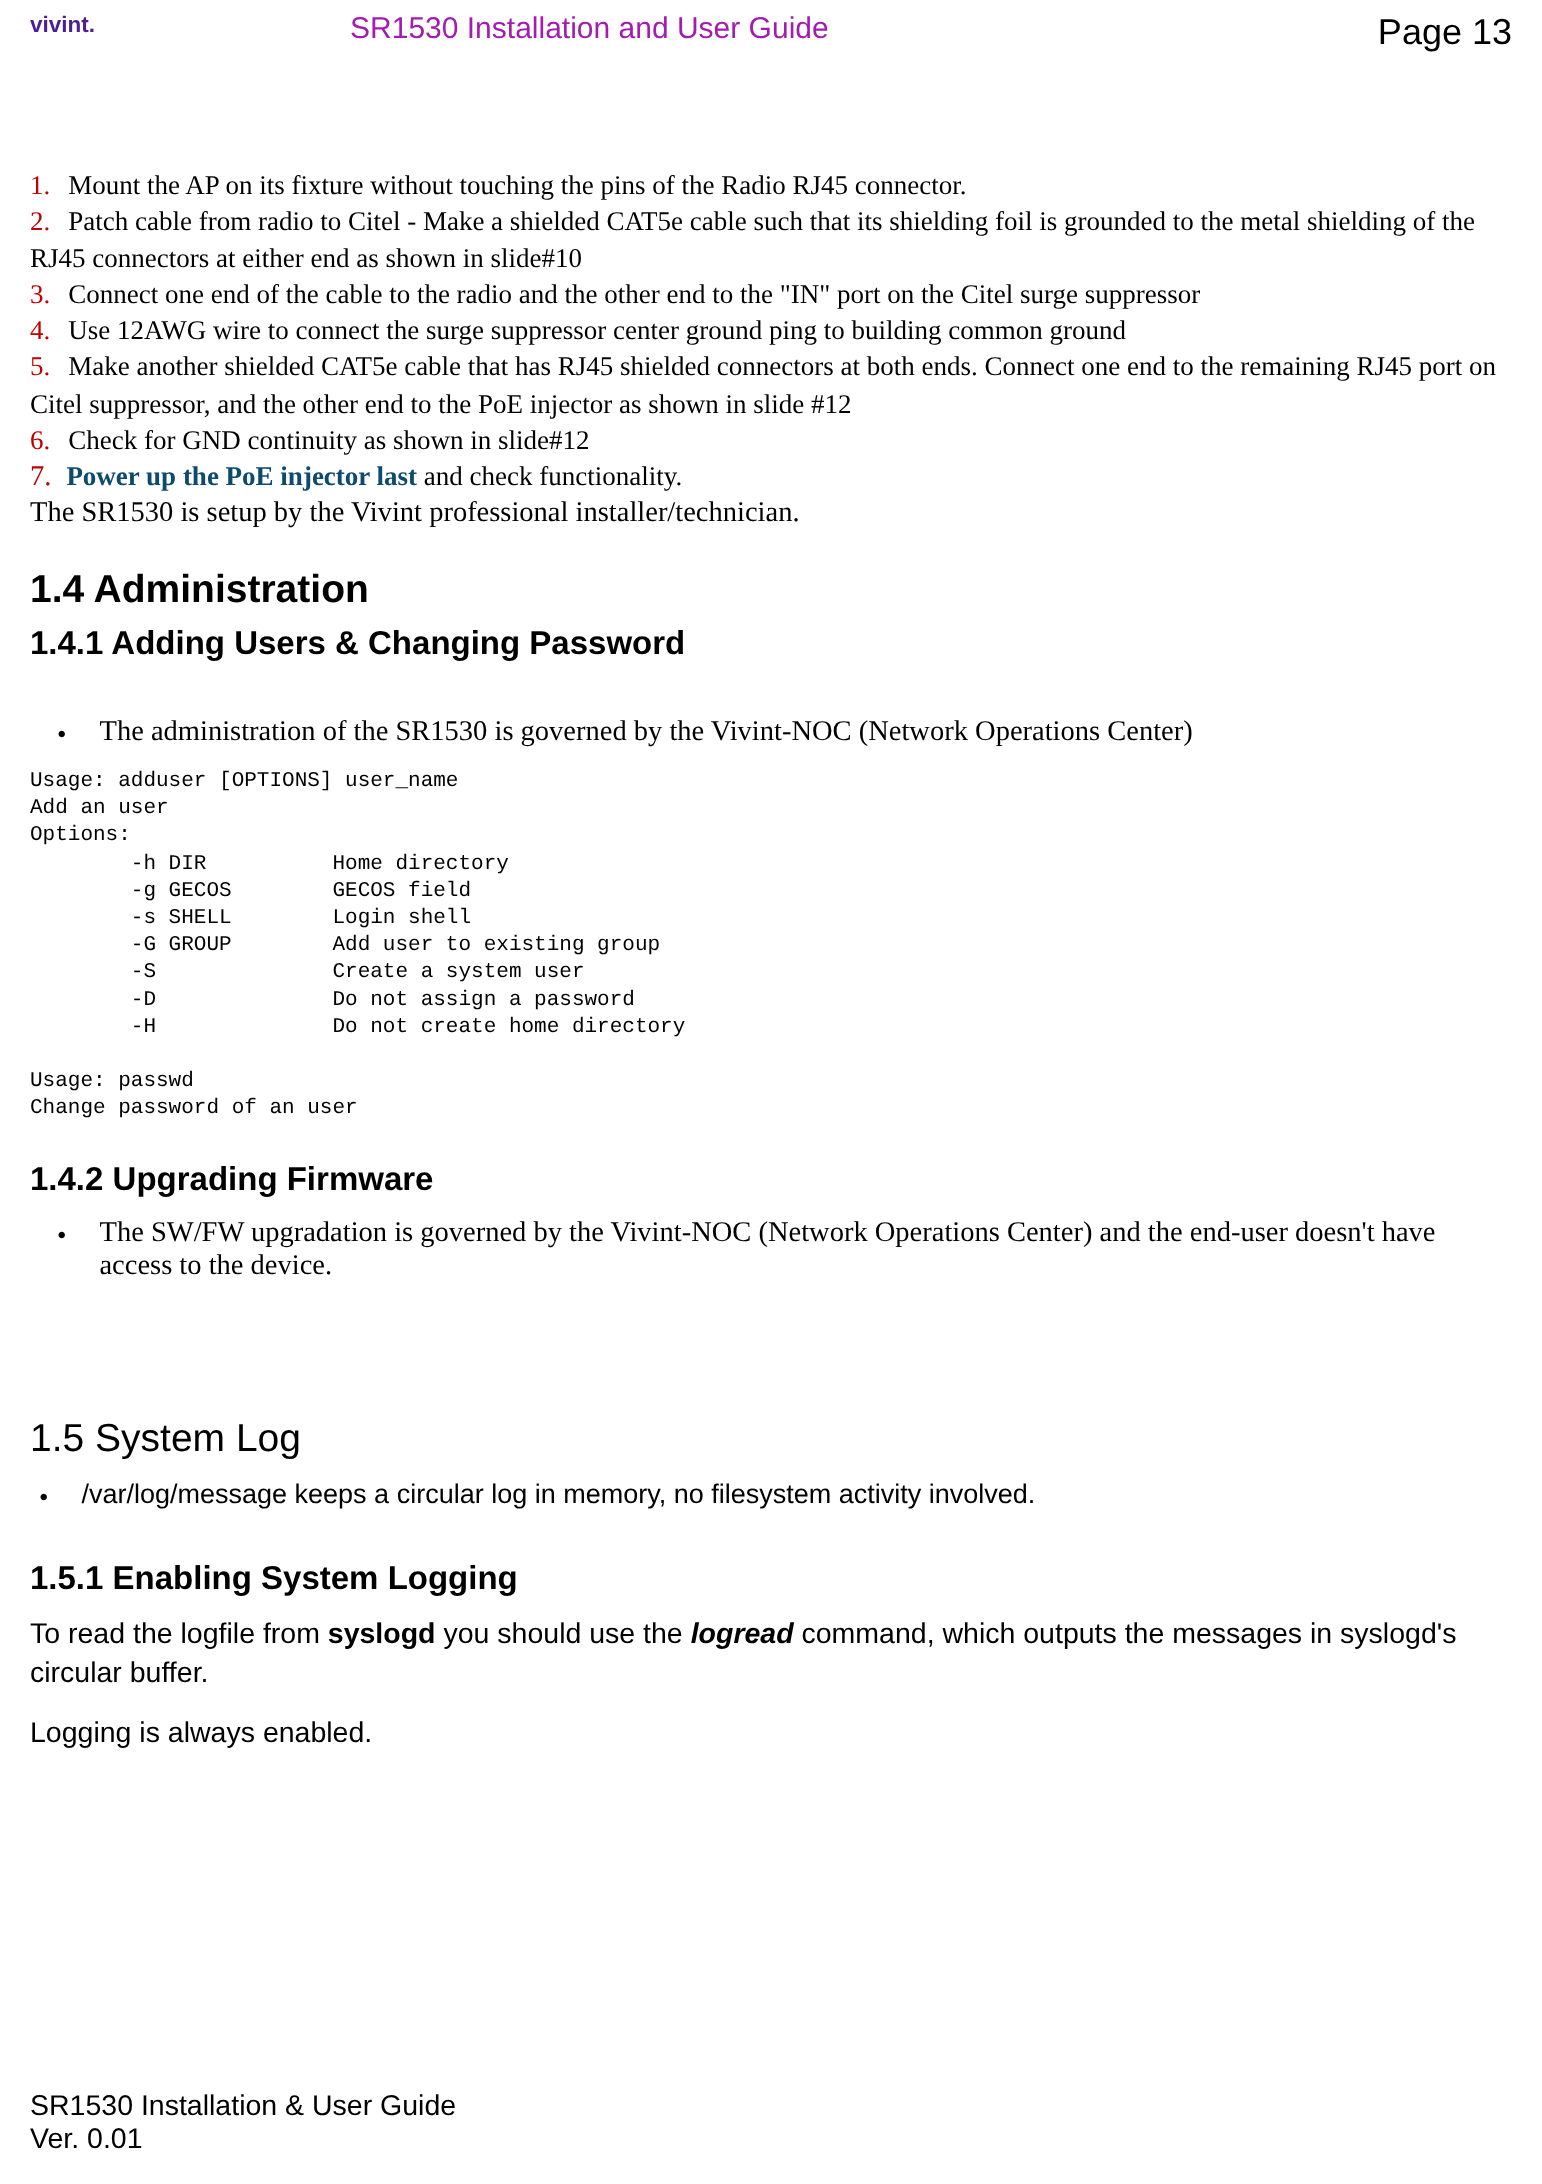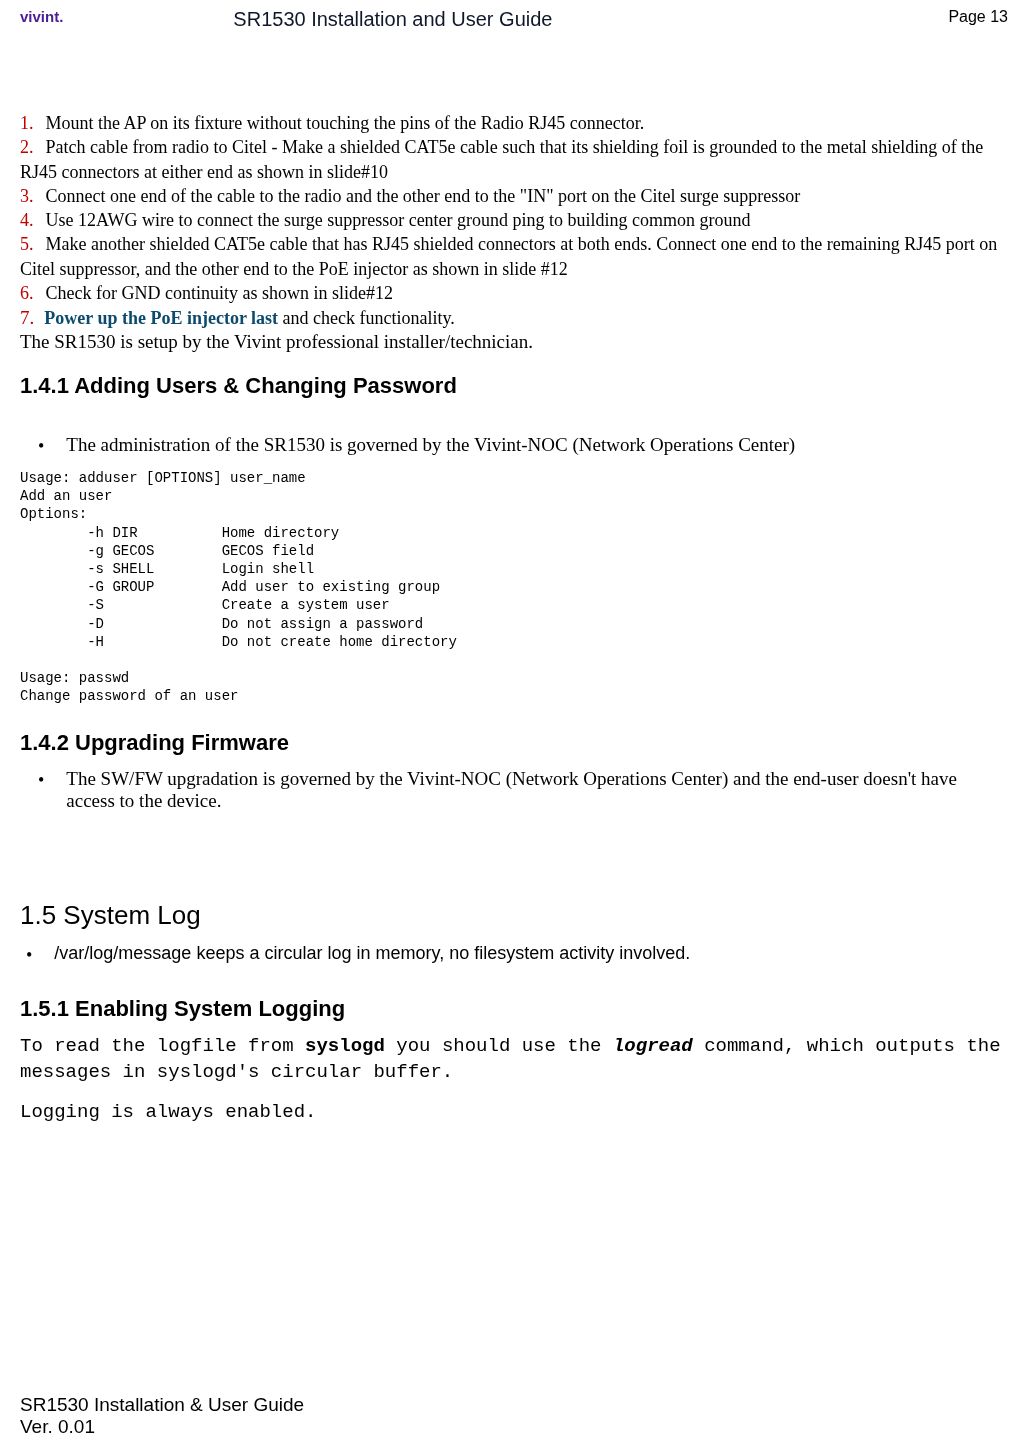--- a/index.html
+++ b/index.html
@@ -21,25 +21,25 @@
     .logo {
       font-family: Arial, sans-serif;
       font-weight: bold;
       color: #4c1d95;
       font-size: 15px;
       margin-right: 170px;
     }
     .header-title {
       font-family: Arial, sans-serif;
       font-size: 20px;
-      color: #0f172a;
+      color: #a21caf;
     }
     .page-num {
       font-family: Arial, sans-serif;
-      font-size: 16px;
+      font-size: 24px;
       position: absolute;
       right: 20px;
       top: 8px;
     }
     .content {
       margin-top: 70px;
     }
     .ol-item {
       font-size: 18px;
       line-height: 1.35;
@@ -118,21 +118,21 @@
       margin-bottom: 30px;
     }
     .bullet-sans .bullet-dot { font-family: "Times New Roman", serif; }
     .h151 {
       font-family: Arial, sans-serif;
       font-size: 22px;
       font-weight: bold;
       margin-bottom: 12px;
     }
     .body-arial {
-      font-family: Liberation Mono, monospace;
+      font-family: Liberation Sans, sans-serif;
       font-size: 19px;
       line-height: 1.35;
       margin-bottom: 14px;
     }
     .bold { font-weight: bold; }
     .bold-italic { font-weight: bold; font-style: italic; }
     .footer {
       position: absolute;
       bottom: 18px;
       left: 20px;
@@ -158,20 +158,21 @@
   <div class="ol-item"><span class="ol-num">1.</span><span class="ol-text">Mount the AP on its fixture without touching the pins of the Radio RJ45 connector.</span></div>
   <div class="ol-item"><span class="ol-num">2.</span><span class="ol-text">Patch cable from radio to Citel - Make a shielded CAT5e cable such that its shielding foil is grounded to the metal shielding of the RJ45 connectors at either end as shown in slide#10</span></div>
   <div class="ol-item"><span class="ol-num">3.</span><span class="ol-text">Connect one end of the cable to the radio and the other end to the "IN" port on the Citel surge suppressor</span></div>
   <div class="ol-item"><span class="ol-num">4.</span><span class="ol-text">Use 12AWG wire to connect the surge suppressor center ground ping to building common ground</span></div>
   <div class="ol-item"><span class="ol-num">5.</span><span class="ol-text">Make another shielded CAT5e cable that has RJ45 shielded connectors at both ends. Connect one end to the remaining RJ45 port on Citel suppressor, and the other end to the PoE injector as shown in slide #12</span></div>
   <div class="ol-item"><span class="ol-num">6.</span><span class="ol-text">Check for GND continuity as shown in slide#12</span></div>
   <div class="ol-item"><span class="ol-num-7">7.</span><span class="red-bold">Power up the PoE injector last</span><span> and check functionality.</span></div>
 
   <div class="body-serif">The SR1530 is setup by the Vivint professional installer/technician.</div>
 
+  <div class="h14">1.4   Administration</div>
   <div class="h141">1.4.1 Adding Users &amp; Changing Password</div>
 
   <div class="bullet-row">
     <span class="bullet-dot">•</span>
     <span>The administration of the SR1530 is governed by the Vivint-NOC (Network Operations Center)</span>
   </div>
 
   <div class="mono">Usage: adduser [OPTIONS] user_name
 Add an user
 Options:

